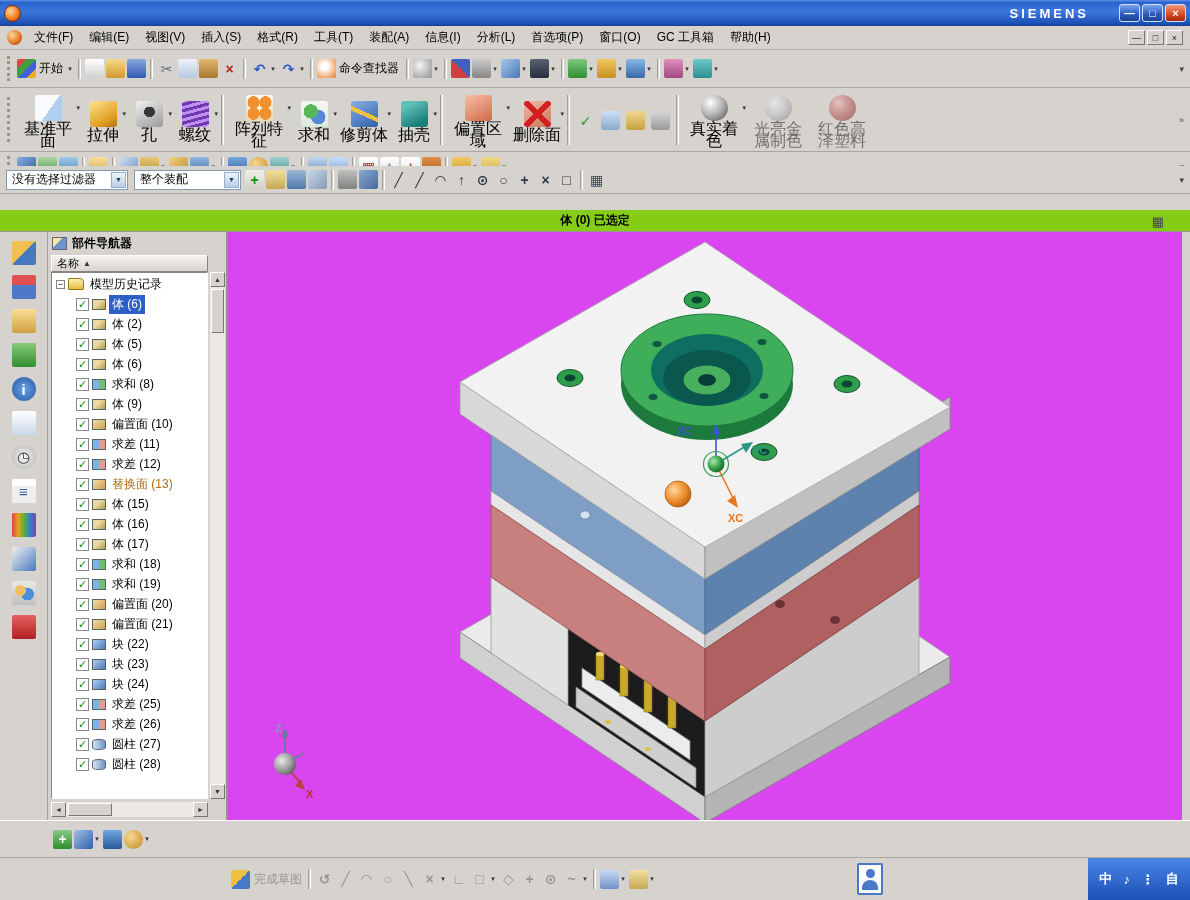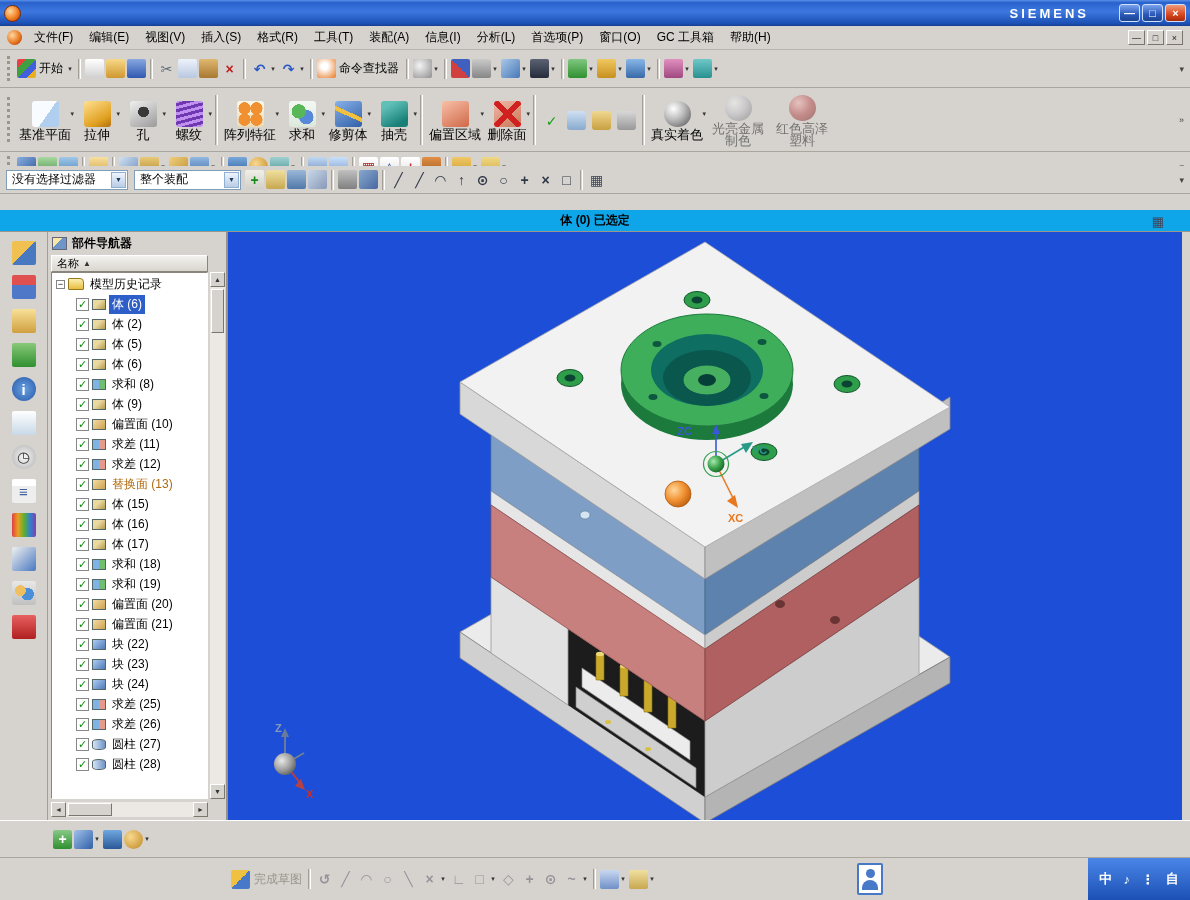--- a/index.html
+++ b/index.html
@@ -39,38 +39,38 @@
   .slabel:empty{display:none}
   .sarrow{font-size:7px;color:#333;width:8px;text-align:center}
   .ssep{width:3px;height:20px;border-left:1px solid #a39f97;border-right:1px solid #fff;margin:0 3px;padding:0}
   .sround{border-radius:50%}
   .row-more{margin-left:auto;font-size:9px;color:#444;padding-right:3px}
 
   
   .fbtn{display:flex;flex-direction:column;align-items:center;padding:3px 3px 1px;position:relative;min-width:46px;flex:none}
   .fic{width:27px;height:26px;border-radius:3px;display:flex;align-items:center;justify-content:center;
     font-size:18px;font-weight:bold;color:#222}
-  .flabel{font-size:13px;line-height:12px;text-align:center;max-width:58px;margin-top:2px}
+  .flabel{font-size:16px;line-height:12px;text-align:center;max-width:58px;margin-top:2px}
   .flabel:empty{display:none}
   .farrow{position:absolute;right:0;top:12px;font-size:7px;color:#333}
   .fsep{min-width:0;width:3px;height:50px;padding:0;border-left:1px solid #a39f97;border-right:1px solid #fff;margin:0 3px}
   .fmini{min-width:25px}
   .fmini .fic{width:19px;height:19px;font-size:14px}
   .fdim{opacity:.48}
   .round{border-radius:50%}
 
   
   .dd{height:20px;background:#fff;border:1px solid #7f9db9;display:flex;align-items:center;font-size:12px;
     padding:0 18px 0 5px;position:relative;margin:0 3px;white-space:nowrap}
   .dda{position:absolute;right:1px;top:1px;bottom:1px;width:15px;
     background:linear-gradient(#eef4fc,#b9cde6);border:1px solid #8fb0d2;display:flex;align-items:center;justify-content:center;
     font-size:7px;color:#1c3c60}
 
   
-  .promptbar{position:absolute;left:0;right:0;top:210px;height:22px;background:#0ea5e9;border-bottom:1px solid #9a968e;
+  .promptbar{position:absolute;left:0;right:0;top:210px;height:22px;background:#84cc16;border-bottom:1px solid #9a968e;
     display:flex;align-items:center;justify-content:center;font-weight:bold}
   .prompt-icon{position:absolute;right:24px;top:3px;width:16px;height:16px;font-size:13px;color:#445;
     display:flex;align-items:center;justify-content:center}
 
   
   .leftstrip{position:absolute;left:0;top:232px;width:48px;bottom:80px;background:#d6d3ce;border-right:1px solid #a39f97;
     display:flex;flex-direction:column;align-items:center;padding-top:8px;gap:8px}
   .leftstrip .sic{width:24px;height:24px;font-size:15px}
 
   
@@ -99,21 +99,21 @@
   .sel .tlabel{background:#2e5ec8;color:#fff}
   .mut .tlabel{color:#b06a10}
   .nav-vscroll{position:absolute;right:1px;top:40px;bottom:21px;width:15px;background:#ece9e4;display:flex;flex-direction:column}
   .scrollbtn{width:15px;height:15px;background:#d6d3ce;border:1px solid;border-color:#fff #7a766e #7a766e #fff;
     font-size:7px;color:#333;display:flex;align-items:center;justify-content:center;flex:none}
   .vthumb{width:13px;height:44px;margin:2px 1px;background:#d6d3ce;border:1px solid;border-color:#fff #7a766e #7a766e #fff}
   .nav-hscroll{position:absolute;left:3px;right:18px;bottom:3px;height:15px;background:#ece9e4;display:flex}
   .hthumb{width:44px;height:13px;margin:1px 2px;background:#d6d3ce;border:1px solid;border-color:#fff #7a766e #7a766e #fff}
 
   
-  .viewport{position:absolute;left:228px;top:232px;right:8px;bottom:80px;background:#1d4ed8}
+  .viewport{position:absolute;left:228px;top:232px;right:8px;bottom:80px;background:#d946ef}
   .viewport svg{position:absolute;left:0;top:0}
 
   
   .rowA{position:absolute;left:0;right:0;top:820px;height:38px;background:#d6d3ce;border-top:1px solid #fff;
     border-bottom:1px solid #aaa69e;display:flex;align-items:center;padding-left:52px}
   .rowB{position:absolute;left:0;right:0;top:858px;height:42px;background:#d6d3ce;display:flex;align-items:center;padding-left:230px}
   .dimtext{color:#9a968e}
   .sdim .sic{opacity:.5;color:#556}
   .person{width:26px;height:32px;background:#fff;border:2px solid #4878c8;border-radius:2px;position:relative;flex:none;margin:0 6px}
   .person::before{content:"";position:absolute;left:7px;top:4px;width:9px;height:9px;border-radius:50%;background:#4878c8}

